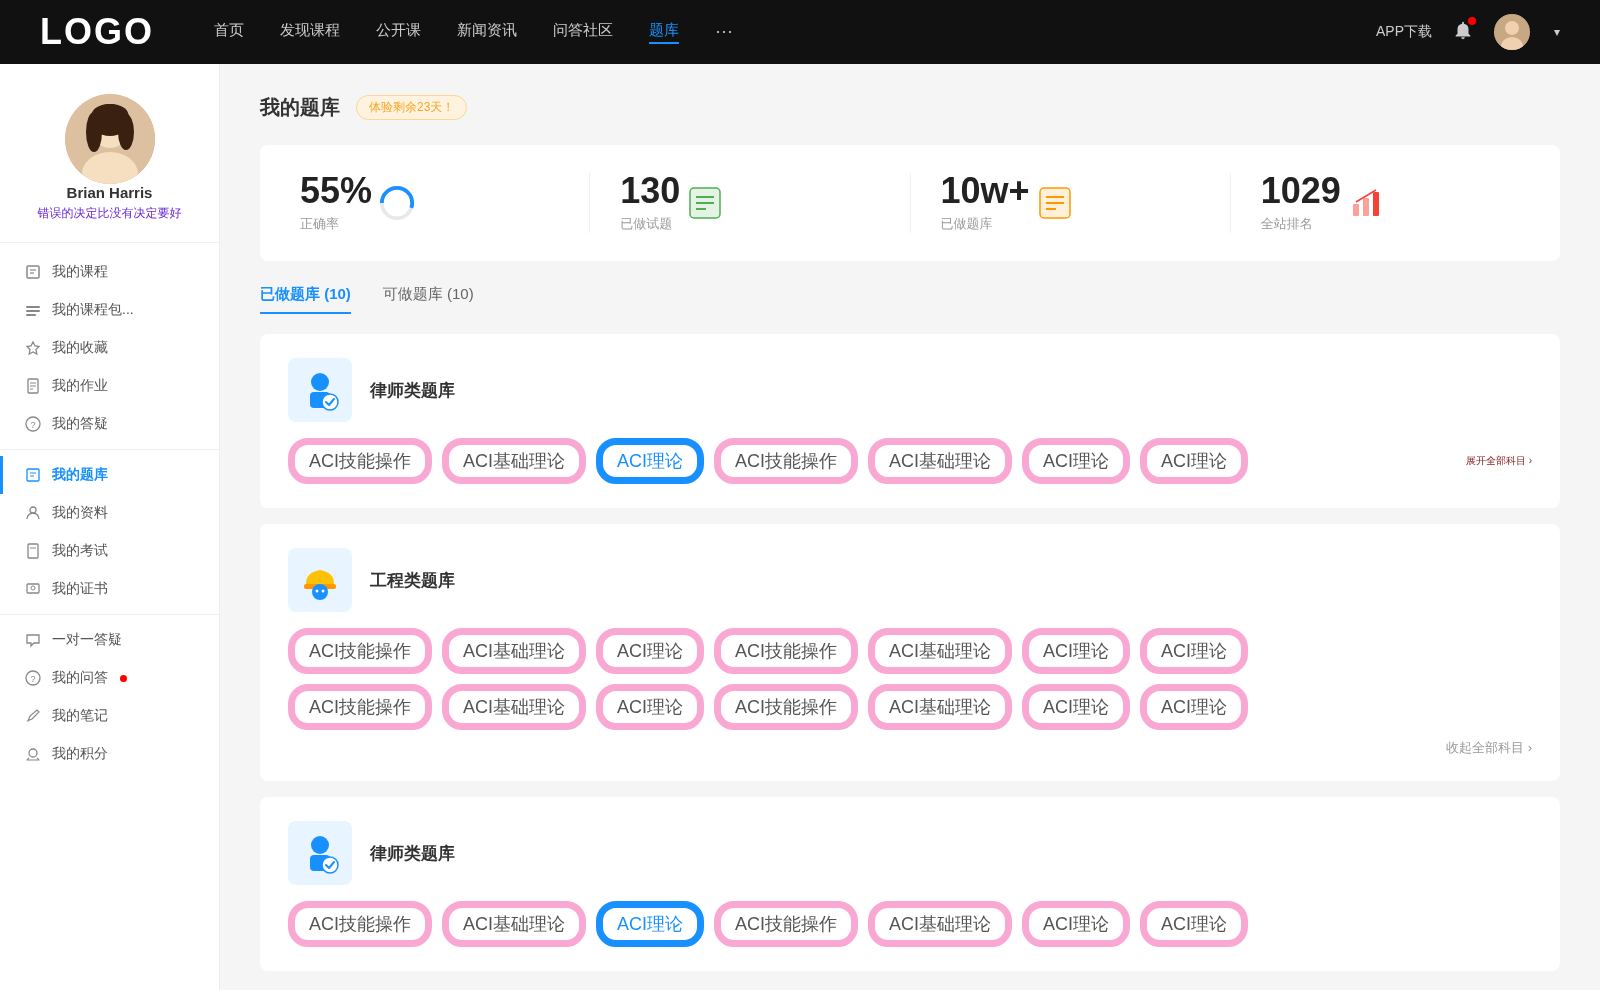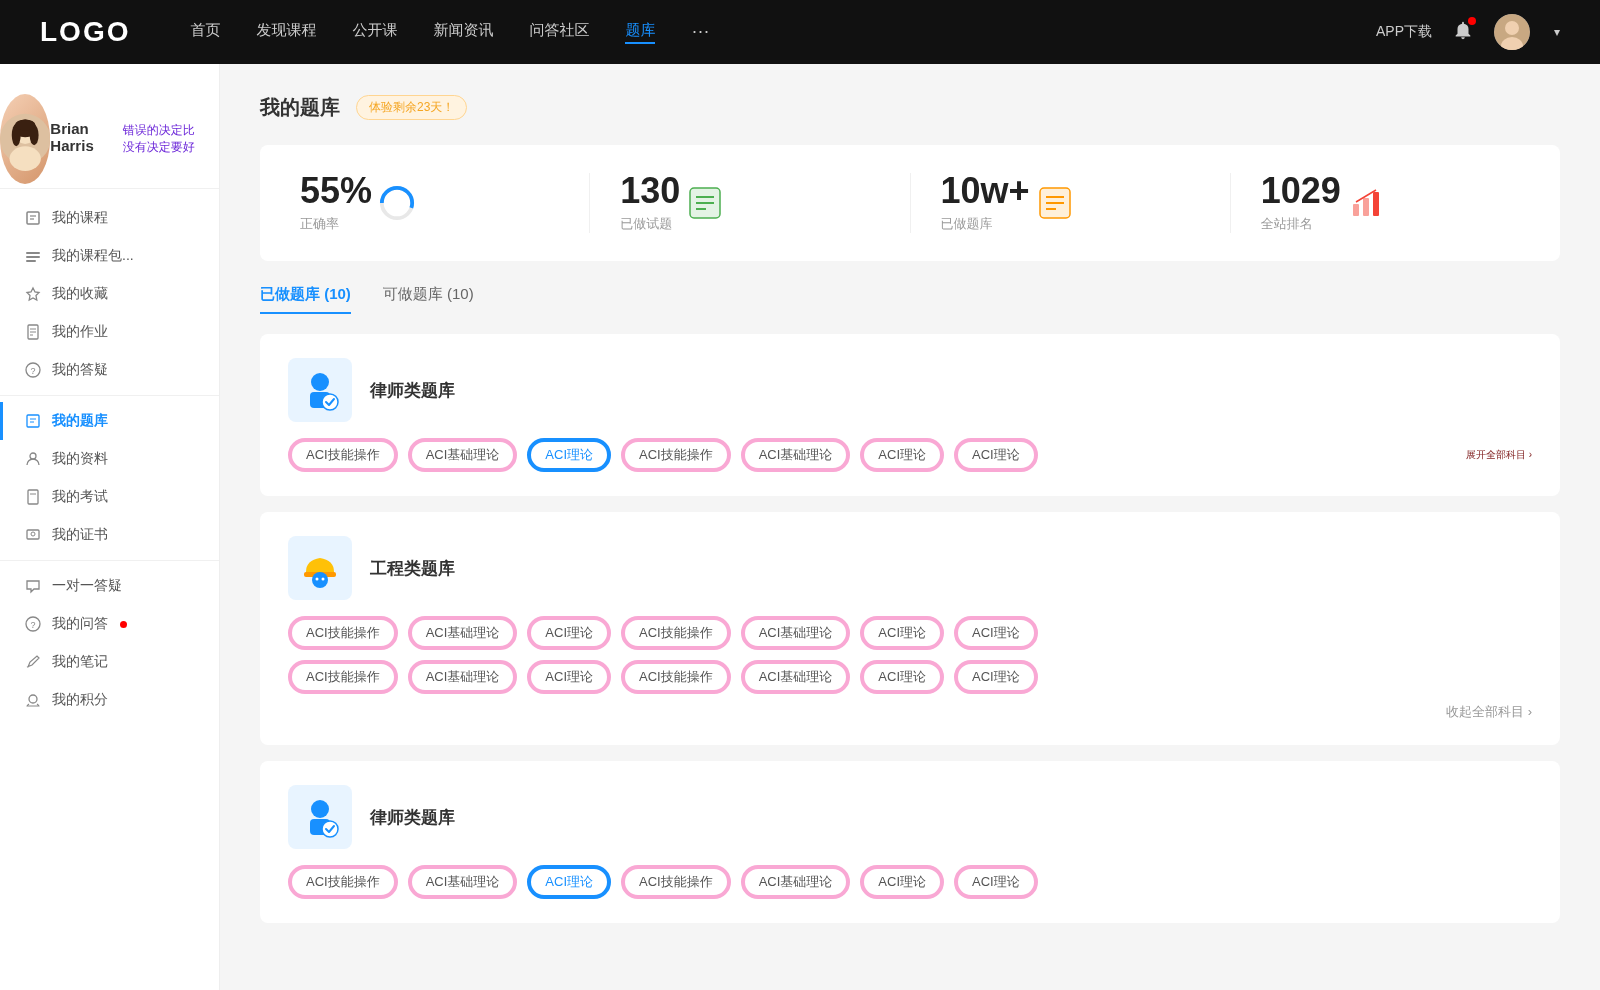--- a/index.html
+++ b/index.html
@@ -9,21 +9,21 @@
     .navbar {
       background: #111;
       height: 64px;
       display: flex;
       align-items: center;
       padding: 0 40px;
       position: fixed;
       top: 0; left: 0; right: 0;
       z-index: 100;
     }
-    .nav-logo { color: #fff; font-size: 28px; font-weight: 700; margin-right: 60px; letter-spacing: 2px; }
+    .nav-logo { color: #fff; font-size: 36px; font-weight: 700; margin-right: 60px; letter-spacing: 2px; }
     .nav-links { display: flex; gap: 36px; flex: 1; }
     .nav-link { color: #ccc; font-size: 15px; cursor: pointer; text-decoration: none; }
     .nav-link.active { color: #1890ff; border-bottom: 2px solid #1890ff; padding-bottom: 2px; }
     .nav-right { display: flex; align-items: center; gap: 20px; }
     .nav-app-download { color: #ccc; font-size: 14px; cursor: pointer; }
     .nav-bell { position: relative; cursor: pointer; }
     .nav-bell svg { fill: #ccc; width: 22px; height: 22px; }
     .nav-bell-dot { position: absolute; top: -2px; right: -2px; width: 8px; height: 8px; background: red; border-radius: 50%; }
     .nav-avatar { width: 36px; height: 36px; border-radius: 50%; background: #888; overflow: hidden; cursor: pointer; }
     .nav-dropdown-arrow { color: #ccc; font-size: 12px; cursor: pointer; margin-left: 4px; }
@@ -40,23 +40,23 @@
     .sidebar {
       width: 220px;
       background: #fff;
       min-height: calc(100vh - 64px);
       flex-shrink: 0;
       padding: 30px 0 20px;
       border-right: 1px solid #eee;
     }
     .sidebar-profile {
       display: flex;
-      flex-direction: row;
-      align-items: center;
-      padding-bottom: 4px;
+      flex-direction: column;
+      align-items: center;
+      padding-bottom: 20px;
       border-bottom: 1px solid #f0f0f0;
       margin-bottom: 10px;
     }
     .sidebar-name { font-size: 15px; font-weight: 600; color: #333; margin-bottom: 4px; }
     .sidebar-motto { font-size: 12px; color: #6d28d9; text-align: center; padding: 0 20px; }
     .sidebar-menu { list-style: none; padding: 0; }
     .sidebar-item {
       display: flex;
       align-items: center;
       gap: 10px;
@@ -164,24 +164,24 @@
       background: #e8f4ff;
       border-radius: 8px;
       display: flex;
       align-items: center;
       justify-content: center;
       flex-shrink: 0;
     }
     .bank-title { font-size: 17px; font-weight: 600; color: #333; text-align: center; }
     .tags-row { display: flex; flex-wrap: wrap; gap: 10px; align-items: center; }
     .tag {
-      font-size: 13px;
+      font-size: 18px;
       color: #555;
       padding: 4px 14px;
-      border: 4px solid #f9a8d4;
+      border: 7px solid #f9a8d4;
       border-radius: 20px;
       cursor: pointer;
       background: #fff;
     }
     .tag.active { color: #1890ff; border-color: #1890ff; background: #fff; }
     .expand-link { font-size: 10px; color: #7f1d1d; margin-left: auto; cursor: pointer; white-space: nowrap; }
     .collapse-link { font-size: 13px; color: #999; cursor: pointer; text-align: right; }
     .tags-row-2 { display: flex; flex-wrap: wrap; gap: 10px; margin-top: 10px; }
     .bank-tags-wrap {}
 

